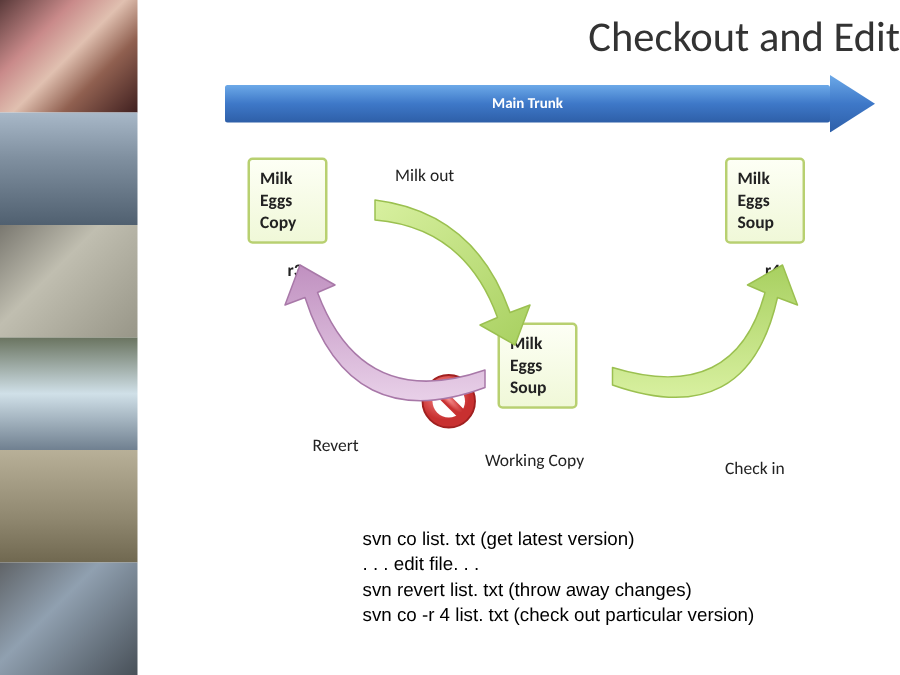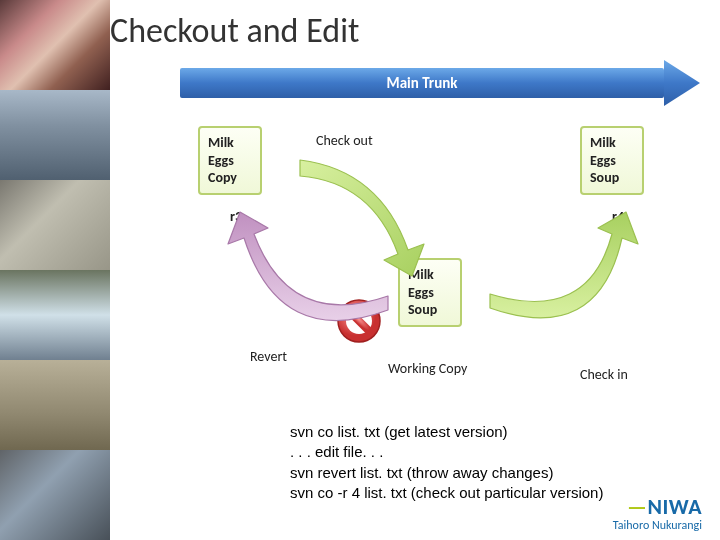--- a/index.html
+++ b/index.html
@@ -7,24 +7,24 @@
   .sidebar { position: absolute; left: 0; top: 0; width: 110px; height: 540px; display: flex; flex-direction: column; }
   .sidebar-img { flex: 1; display: flex; align-items: center; justify-content: center; position: relative; overflow: hidden; }
   .sidebar-img::after { content: ""; position: absolute; inset: 0; }
   .sb1 { background: linear-gradient(135deg, #5a3a3a 0%, #c98a8a 30%, #e0c0b0 50%, #906050 70%, #402020 100%); }
   .sb2 { background: linear-gradient(180deg, #a8b8c8 0%, #8090a0 40%, #506070 100%); }
   .sb3 { background: linear-gradient(135deg, #7a7870 0%, #c0beb0 40%, #989688 100%); }
   .sb4 { background: linear-gradient(180deg, #6a7460 0%, #d0e0e8 50%, #708090 100%); }
   .sb5 { background: linear-gradient(180deg, #b8b098 0%, #908870 60%, #706850 100%); }
   .sb6 { background: linear-gradient(135deg, #606468 0%, #90a0b0 40%, #485058 100%); }
   .content { position: absolute; left: 110px; top: 0; right: 0; bottom: 0; }
-  .title { text-align: left; font-size: 34px; color: #333; margin-top: 10px; font-weight: 400; }
+  .title { text-align: right; font-size: 34px; color: #333; margin-top: 10px; font-weight: 400; }
   .diagram { position: absolute; left: 40px; top: 60px; right: 20px; height: 360px; }
   .main-trunk { position: relative; height: 46px; margin-left: 30px; margin-right: 0; }
-  .trunk-body { position: absolute; left: 0; right: 36px; top: 8px; bottom: 8px; background: linear-gradient(180deg, #6CA9E8 0%, #3E78C8 50%, #2E5FA8 100%); display: flex; align-items: center; justify-content: center; color: #fff; font-size: 15px; font-weight: 600; border-radius: 2px; }
+  .trunk-body { position: absolute; left: 0; right: 36px; top: 8px; bottom: 8px; background: linear-gradient(180deg, #6CA9E8 0%, #3E78C8 50%, #2E5FA8 100%); display: flex; align-items: center; justify-content: center; color: #fff; font-size: 12px; font-weight: 600; border-radius: 2px; }
   .trunk-head { position: absolute; right: 0; top: 0; bottom: 0; width: 36px; }
   .trunk-head svg { display: block; }
   .rev-box { position: absolute; width: 64px; background: linear-gradient(180deg, #fdfff5 0%, #f0f8d8 100%); border: 2px solid #b8d070; border-radius: 4px; padding: 6px 8px; font-size: 14px; color: #222; line-height: 1.25; }
   .rev-box div { font-weight: 600; }
   .rev-label { position: absolute; font-size: 14px; font-weight: 600; color: #222; }
   .arc-label { position: absolute; font-size: 14px; color: #222; }
   .svg-arrows { position: absolute; left: 0; top: 0; right: 0; bottom: 0; pointer-events: none; }
   .no-sign { position: absolute; width: 46px; height: 46px; }
   .no-sign svg { display: block; }
   .commands { position: absolute; left: 180px; top: 422px; font-family: Arial, sans-serif; font-size: 15px; color: #000; line-height: 1.35; }
@@ -79,21 +79,21 @@
     </div>
     <div class="rev-label" style="left:462px; top:148px;">r4</div>
 
     <div class="rev-box" style="left:248px; top:198px;">
       <div>Milk</div>
       <div>Eggs</div>
       <div>Soup</div>
     </div>
     <div class="arc-label" style="left:238px; top:300px;">Working Copy</div>
 
-    <div class="arc-label" style="left:166px; top:72px;">Check out</div>
+    <div class="arc-label" style="left:166px; top:72px;">Milk out</div>
     <div class="arc-label" style="left:100px; top:288px;">Revert</div>
     <div class="arc-label" style="left:430px; top:306px;">Check in</div>
 
     <div class="no-sign" style="left:186px; top:238px;">
       <svg width="46" height="46" viewBox="0 0 46 46">
         <defs>
             <radialGradient id="rg" cx="0.4" cy="0.35">
               <stop offset="0" stop-color="#ff9a9a"></stop>
               <stop offset="1" stop-color="#c83030"></stop>
             </radialGradient>
@@ -128,17 +128,13 @@
     </svg>
   </div>
 
   <div class="commands">
     <div>svn co list. txt (get latest version)</div>
     <div>. . . edit file. . .</div>
     <div>svn revert list. txt (throw away changes)</div>
     <div>svn co -r 4 list. txt (check out particular version)</div>
   </div>
 
-  <div class="logo">
-    <div class="logo-top"><span class="dash">—</span><span>NIWA</span></div>
-    <div class="logo-bottom">Taihoro Nukurangi</div>
-  </div>
 </div>
 
 </body></html>

